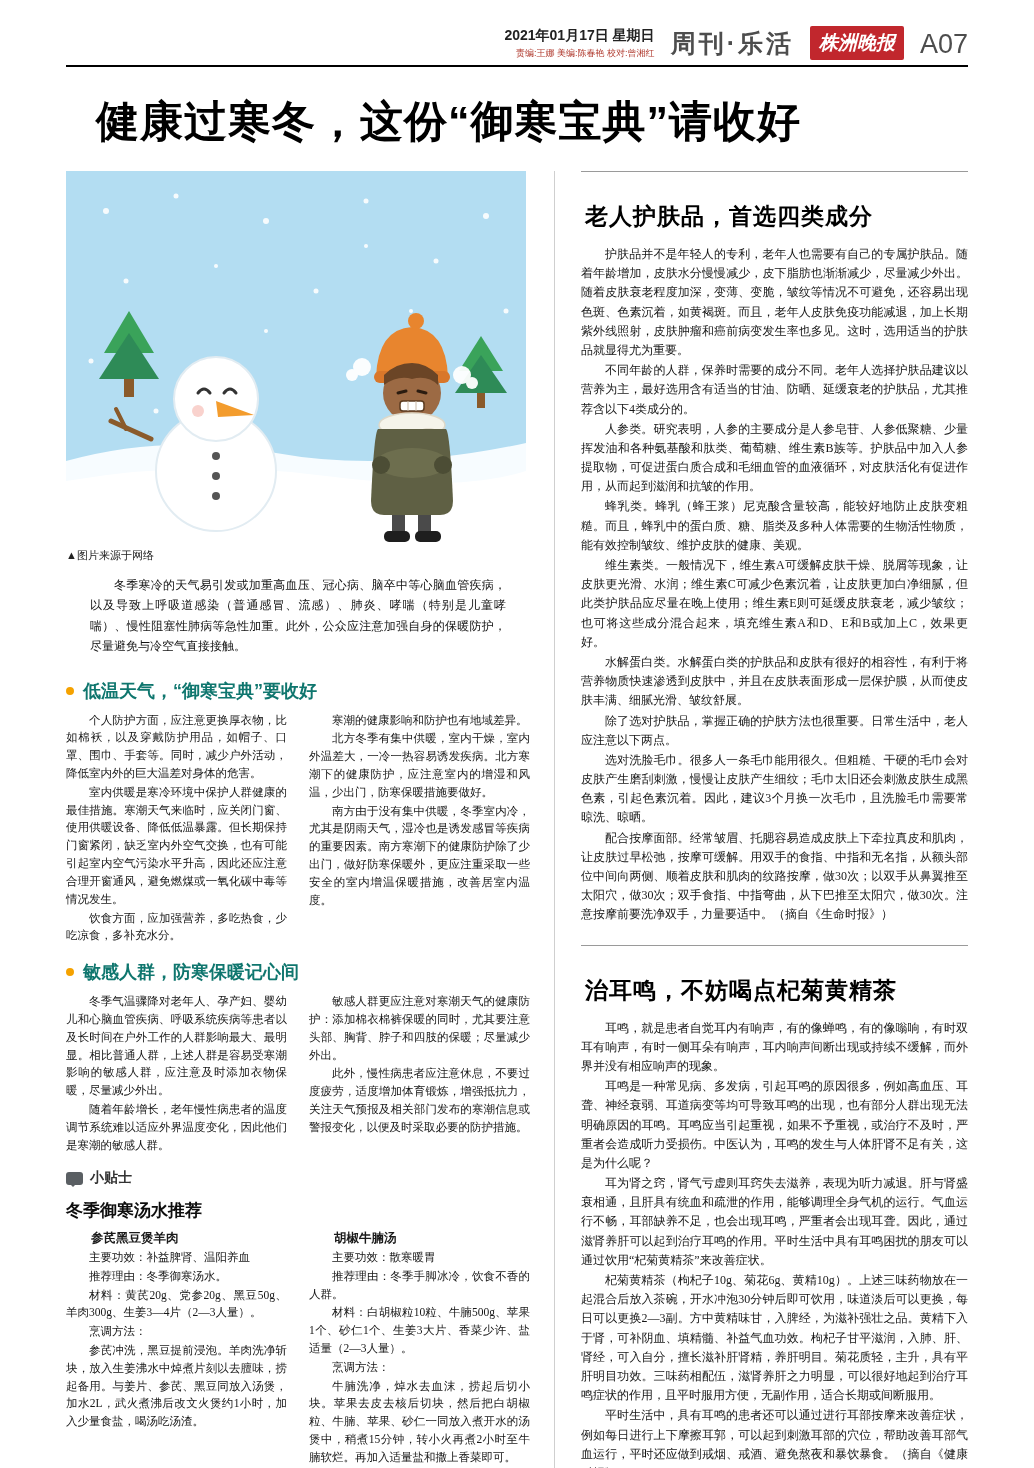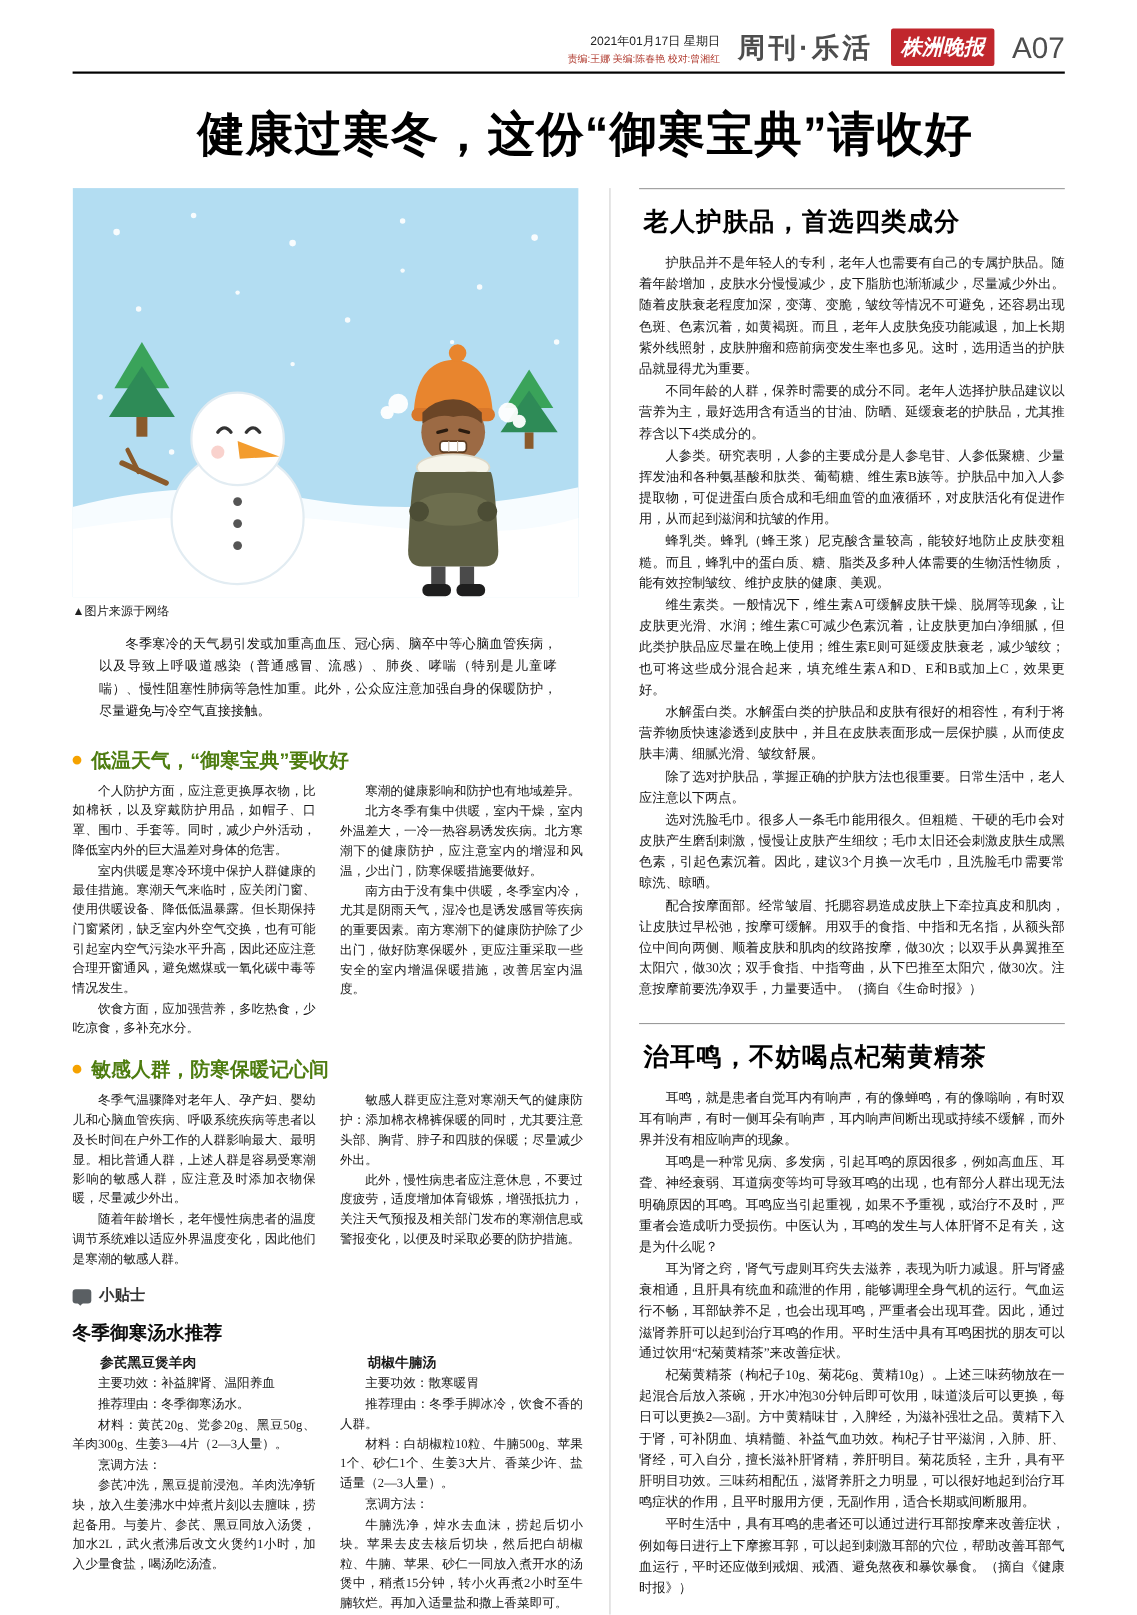--- a/index.html
+++ b/index.html
@@ -8,62 +8,62 @@
     width:1034px; height:1468px; margin:0 auto; background:#fff;
     padding:26px 66px 18px; overflow:hidden; position:relative;
     font-family:"Liberation Serif", serif; color:#1a1a1a;
   }
   
   .header {
     display:flex; justify-content:flex-end; align-items:flex-end; gap:16px;
     border-bottom:2px solid #000; padding-bottom:5px;
   }
   .header-meta { text-align:right; font-family:"Liberation Sans", sans-serif; }
-  .date-line { font-size:11px; font-weight:normal; color:#222; }
+  .date-line { font-size:14px; font-weight:bold; color:#222; }
   .editors-line { font-size:9px; color:#b03a2e; margin-top:2px; }
   .section-name { font-size:25px; font-weight:bold; color:#4d4d4d; letter-spacing:3px; font-family:"Liberation Sans", sans-serif; }
   .masthead { background:#c1272d; color:#fff; font-weight:bold; font-size:19px; padding:4px 9px; font-style:italic; border-radius:2px; font-family:"Liberation Sans", sans-serif; }
   .page-no { font-size:27px; font-weight:normal; color:#4d4d4d; font-family:"Liberation Sans", sans-serif; }
   
   .headline {
     font-size:43px; font-weight:900; color:#000; letter-spacing:1px;
-    margin:26px 0 20px 30px; font-family:"Liberation Sans", sans-serif;text-align:center;
+    margin:26px 0 20px 30px; font-family:"Liberation Sans", sans-serif;
   }
   
   .content { display:flex; align-items:stretch; }
   .col-left { width:488px; padding-right:24px; }
   .v-divider { width:1px; background:#cfcfcf; }
   .col-right { flex:1; padding-left:26px; }
   
   .figure-wrap { width:460px; }
   .figure-wrap svg { display:block; }
   .caption { text-align:left; font-size:11px; color:#222; margin:5px 4px 10px 0; font-family:"Liberation Sans", sans-serif; }
   
   .intro { padding:2px 24px 8px; }
   .intro p { font-size:12px; line-height:1.7; text-align:justify; text-indent:2em; color:#111; }
   
   .sec-heading { display:flex; align-items:center; gap:9px; margin:14px 0 9px; }
   .donut { width:8px; height:8px; border:4px solid #f5a200; border-radius:50%; display:inline-block; flex:0 0 auto; }
-  .sec-heading span.txt { font-size:18px; font-weight:bold; color:#4d7c0f; font-family:"Liberation Sans", sans-serif; }
+  .sec-heading span.txt { font-size:18px; font-weight:bold; color:#0f766e; font-family:"Liberation Sans", sans-serif; }
   
   .twocol { display:flex; gap:22px; }
   .twocol > div { flex:1; min-width:0; }
   .para { font-size:11.5px; line-height:1.55; text-align:justify; text-indent:2em; color:#161616; margin-bottom:1px; }
   .col-right .para { font-size:12px; line-height:1.6; }
   
   .tips-label { display:inline-flex; align-items:center; gap:7px; margin-top:14px; }
   .bubble-icon { width:17px; height:13px; background:#5a5f63; border-radius:3px; position:relative; }
   .bubble-icon:after { content:""; position:absolute; left:3px; bottom:-6px; border:4px solid transparent; border-top-color:#5a5f63; }
   .tips-label .txt { font-size:14px; font-weight:bold; color:#333; font-family:"Liberation Sans", sans-serif; }
   .tips-title { font-size:17px; font-weight:bold; color:#0d0d0d; margin:10px 0 8px; font-family:"Liberation Sans", sans-serif; }
   .recipes { display:flex; gap:22px; }
   .recipe { flex:1; min-width:0; }
   .recipe-name { font-size:12.5px; font-weight:bold; text-indent:2em; margin-bottom:2px; }
   
-  .article { border-top:1px solid #9a9a9a; padding-top:14px; margin-bottom:20px; }
+  .article { border-top:1px solid #9a9a9a; padding-top:29px; margin-bottom:20px; }
   .article-title { font-size:23px; font-weight:bold; color:#000; letter-spacing:1px; margin:0 0 13px 4px; }
 </style>
 </head>
 <body>
 
 <div class="page">
 
   <div class="header">
     <div class="header-meta">
       <div class="date-line">2021年01月17日 星期日</div>

